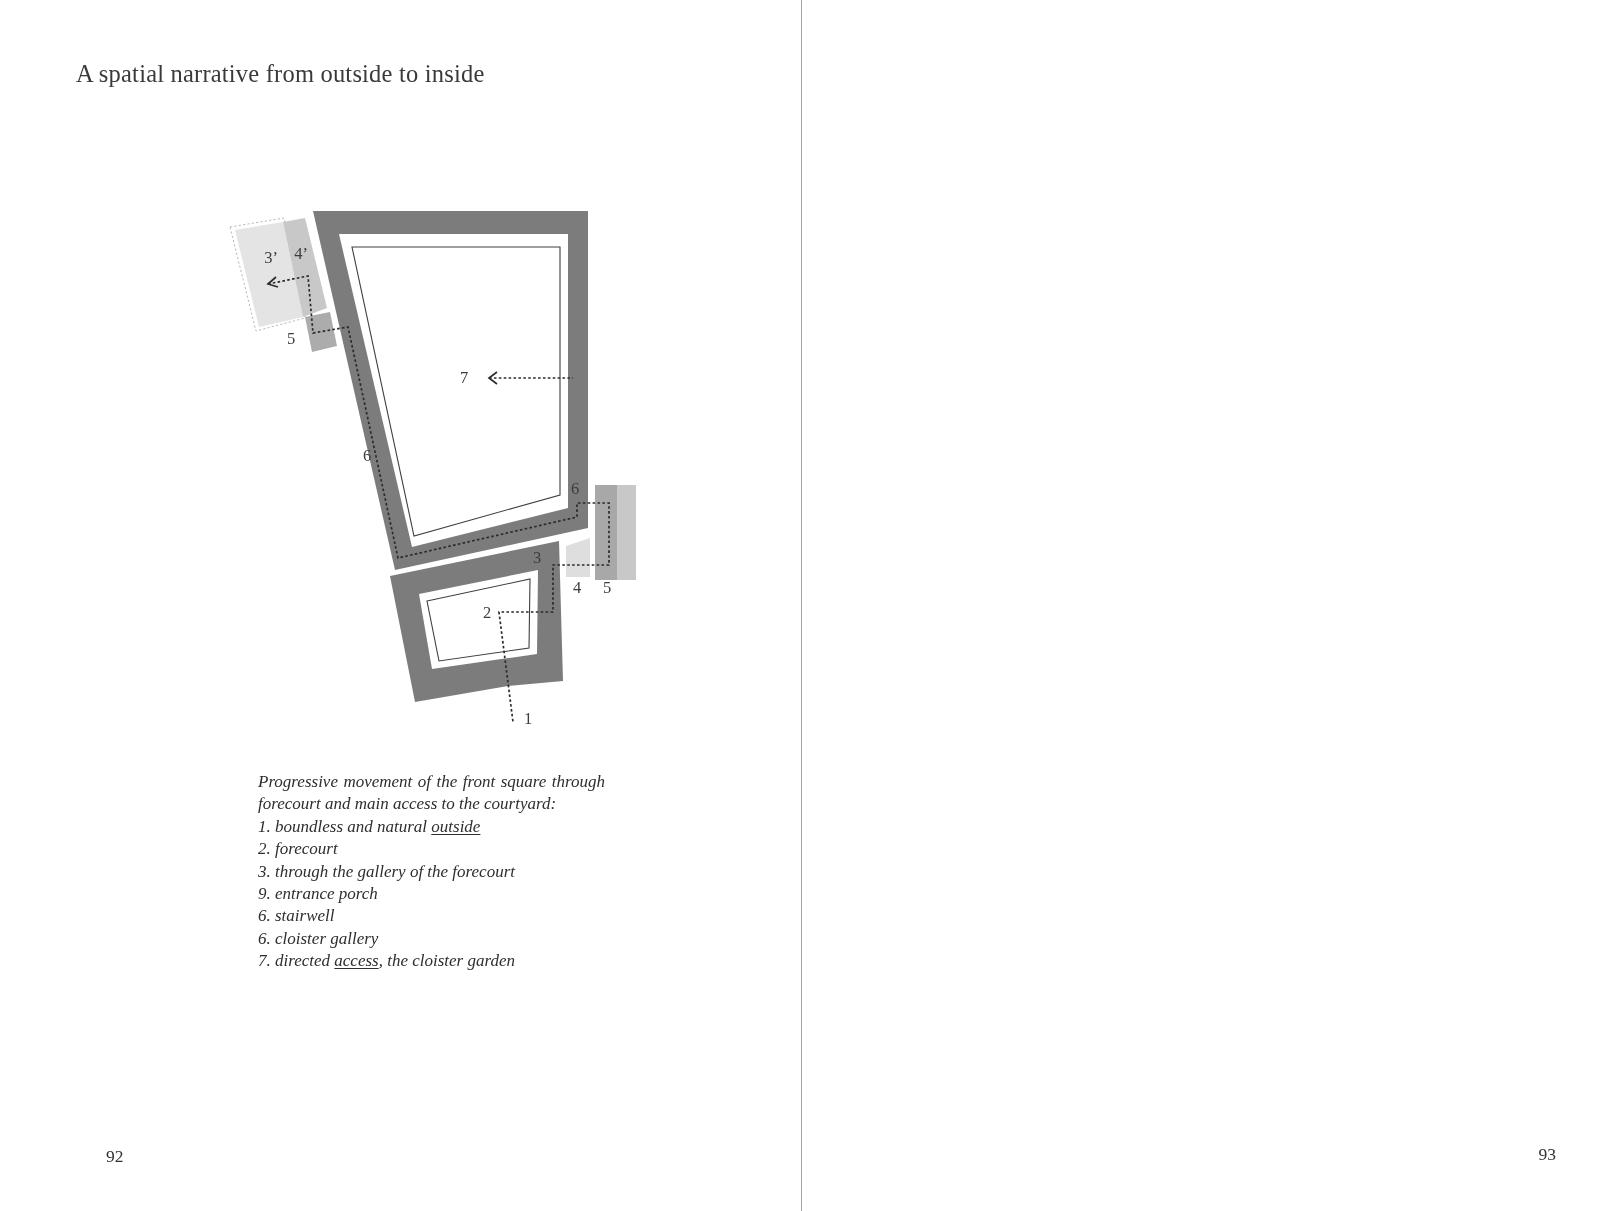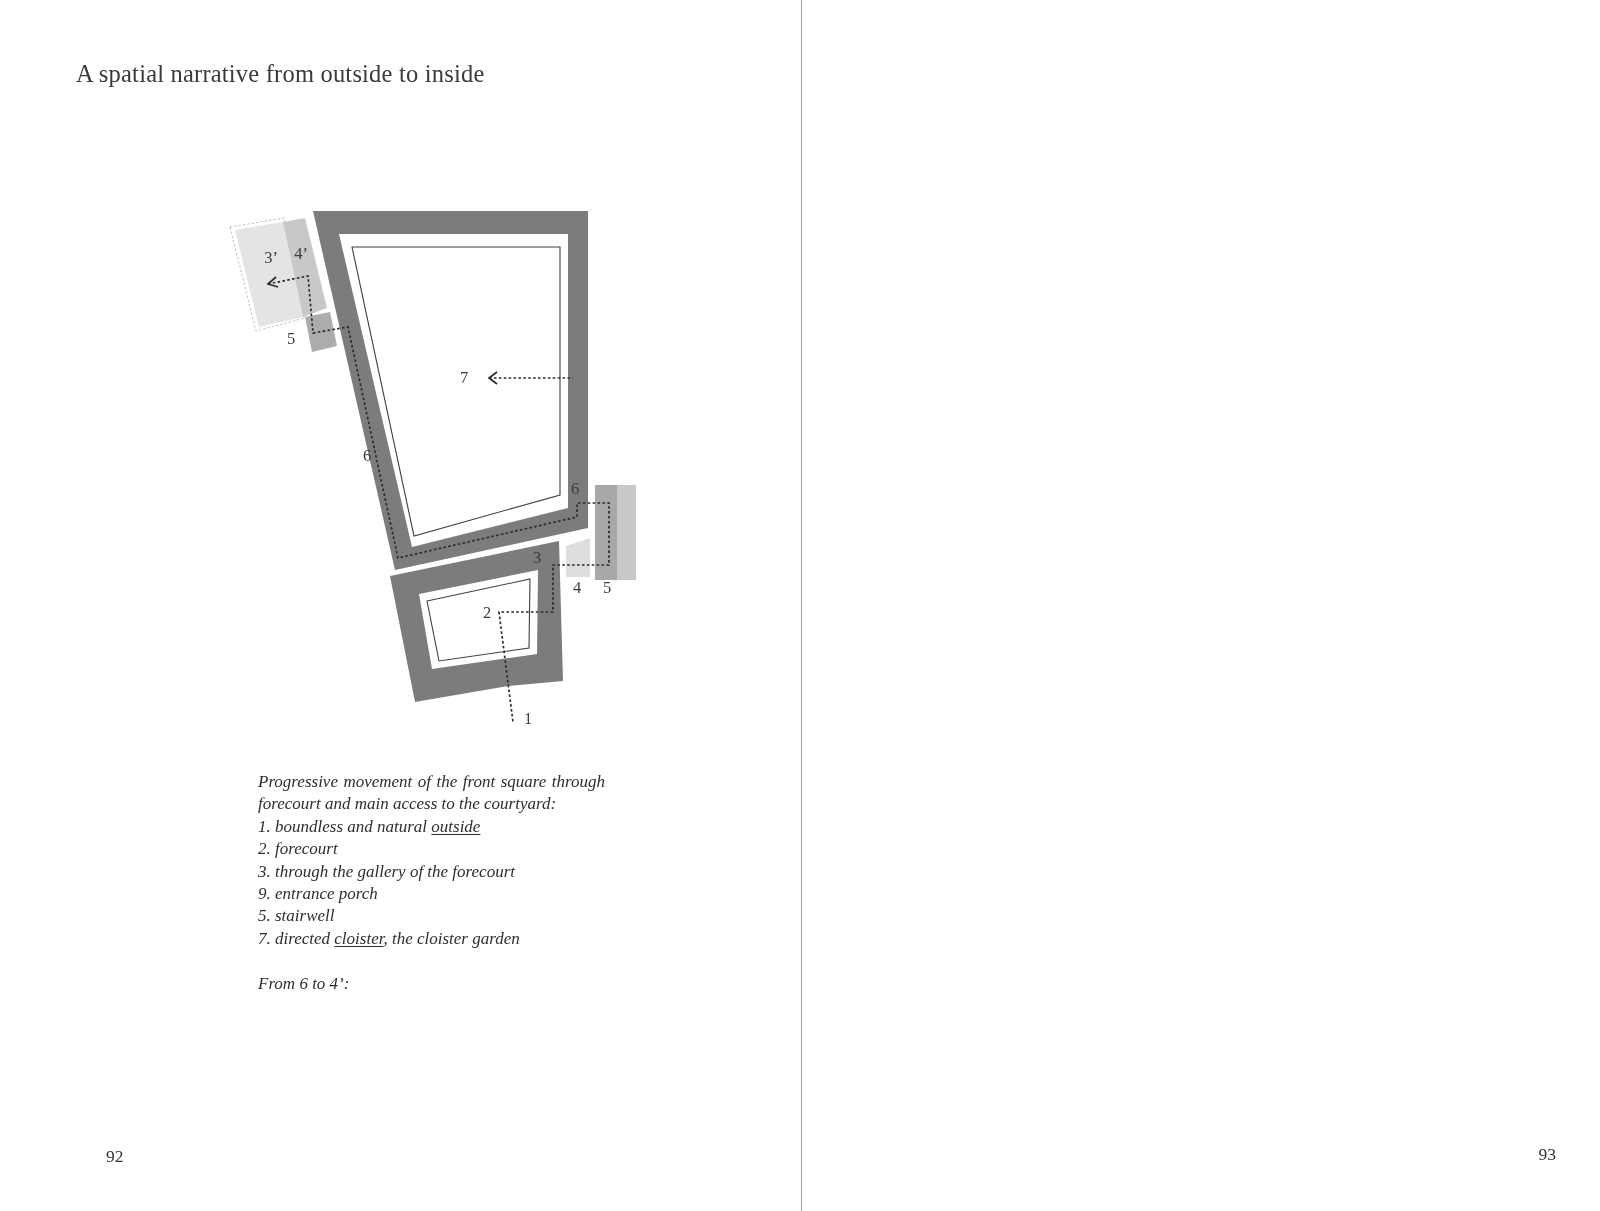--- a/index.html
+++ b/index.html
@@ -101,24 +101,24 @@
       </g>
   </svg>
 
   <div class="caption" id="caption">
       <div class="cap-line cap-justify">Progressive movement of the front square through</div>
       <div class="cap-line">forecourt and main access to the courtyard:</div>
       <div class="cap-line"><span>1. boundless and natural </span><span class="u">outside</span></div>
       <div class="cap-line"><span>2. forecourt</span></div>
       <div class="cap-line"><span>3. through the gallery of the forecourt</span></div>
       <div class="cap-line"><span>9. entrance porch</span></div>
-      <div class="cap-line"><span>5. stairwell</span></div>
-      <div class="cap-line"><span>7. directed </span><span class="u">cloister</span><span>, the cloister garden</span></div>
+      <div class="cap-line"><span>6. stairwell</span></div>
+      <div class="cap-line"><span>6. cloister gallery</span></div>
+      <div class="cap-line"><span>7. directed </span><span class="u">access</span><span>, the cloister garden</span></div>
       <div class="cap-gap"></div>
-      <div class="cap-line">From 6 to 4’:</div>
     </div>
 
   <div class="pagenum" id="pn-left">92</div>
 </div>
 
 <div class="gutter"></div>
 
 <div class="page" id="page-right">
 
   <div class="pagenum" id="pn-right">93</div>

